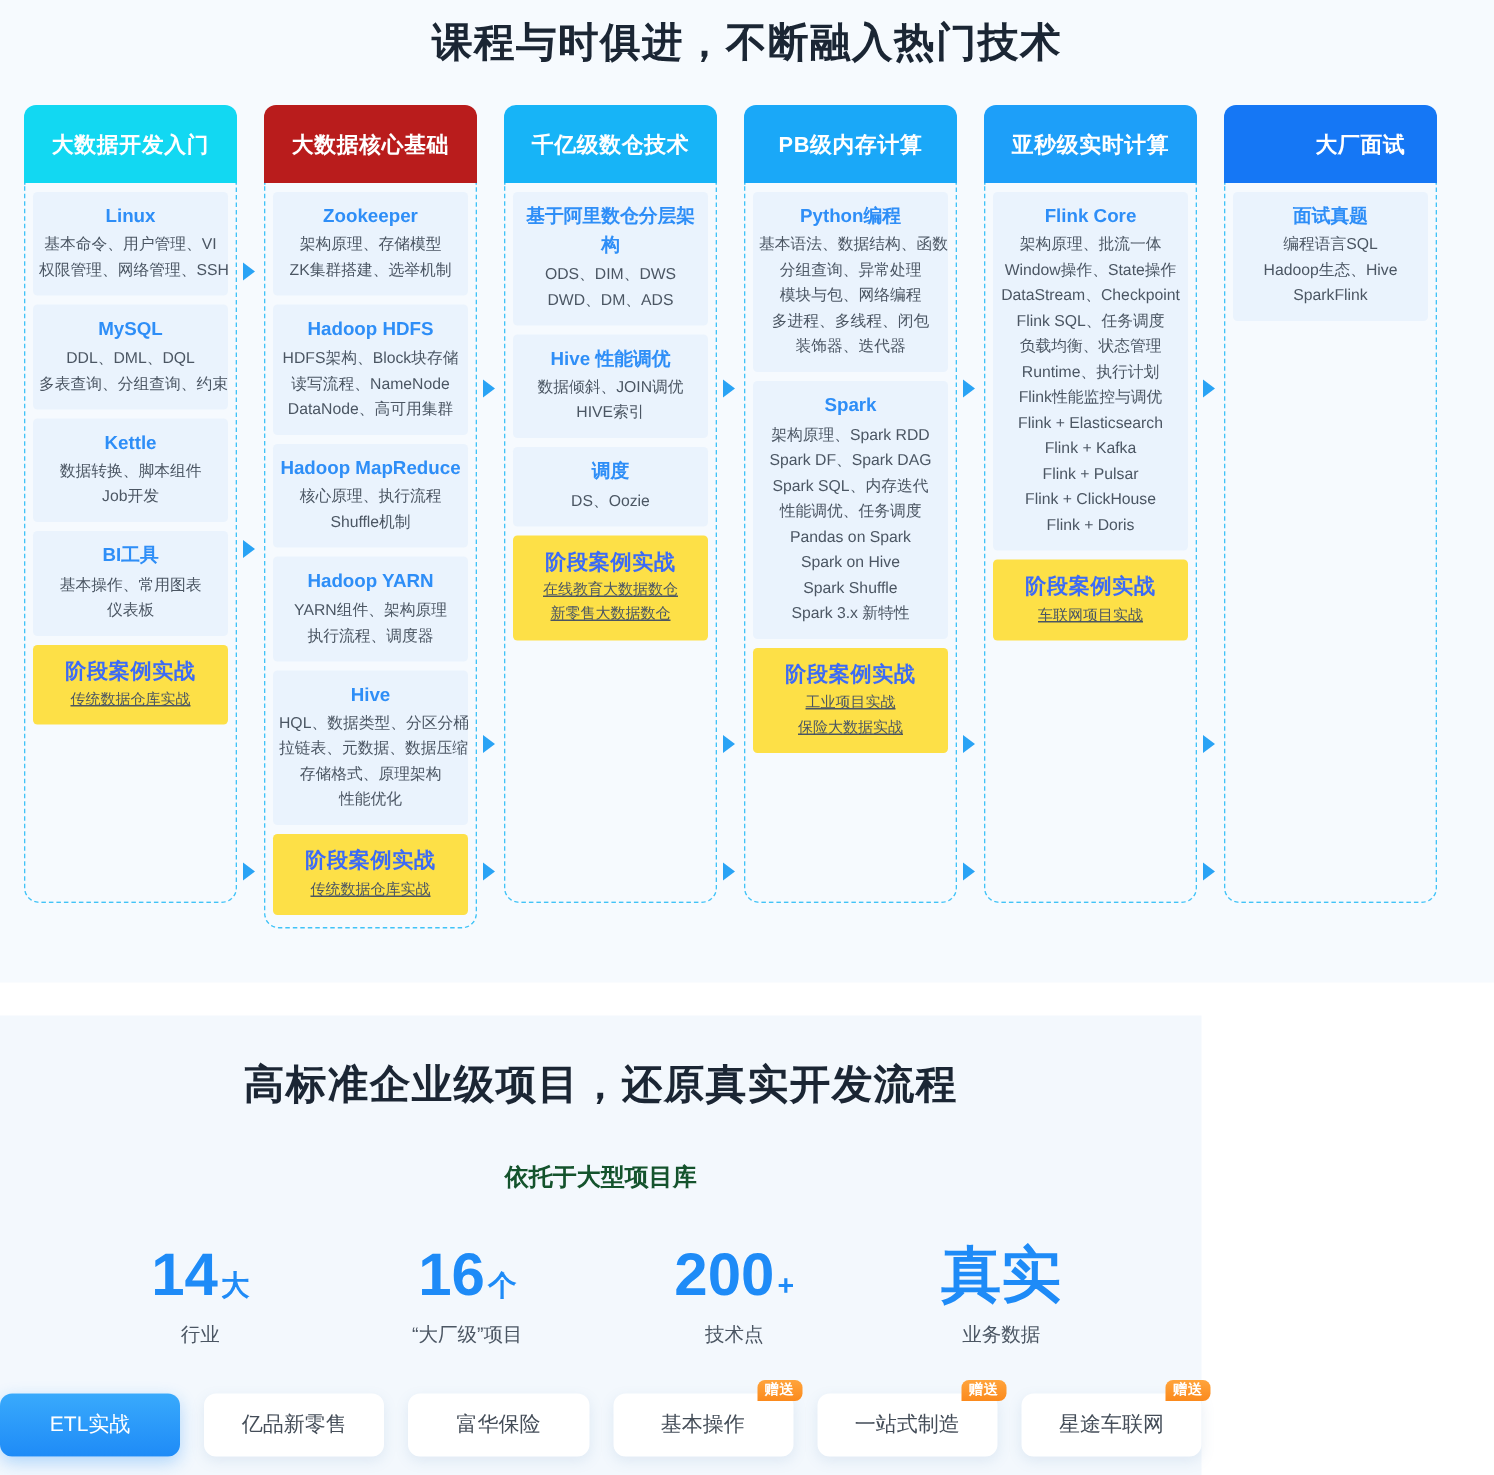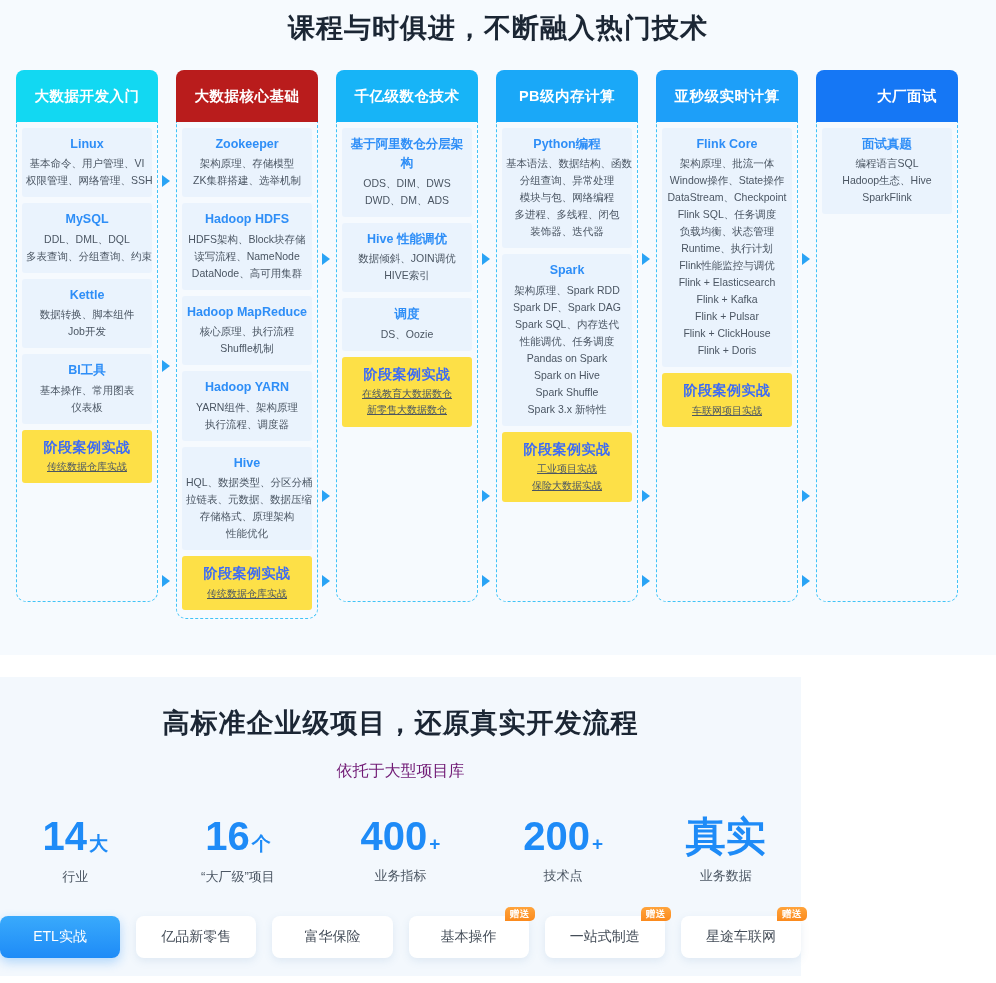--- a/index.html
+++ b/index.html
@@ -114,23 +114,23 @@
   .sec2-title{
     text-align:center;
     font-size:27px;
     font-weight:bold;
     color:#1b2634;
     letter-spacing:1px;
   }
   .sec2-sub{
     text-align:center;
     font-size:16px;
-    font-weight:normal;
-    color:#701a75;
-    margin-top:20px;
+    font-weight:bold;
+    color:#14532d;
+    margin-top:34px;
   }
   .stats{
     display:flex;
     justify-content:center;
     align-items:flex-start;
     margin-top:34px;
     gap:12px;
   }
   .stat{
     width:166px;
@@ -392,24 +392,20 @@
   <div class="stats" id="stats">
       <div class="stat">
         <div><span class="stat-num">14</span><span class="stat-suffix">大</span></div>
         <div class="stat-label">行业</div>
       </div>
       <div class="stat">
         <div><span class="stat-num">16</span><span class="stat-suffix">个</span></div>
         <div class="stat-label">“大厂级”项目</div>
       </div>
       <div class="stat">
-        <div><span class="stat-num">400</span><span class="stat-suffix">+</span></div>
-        <div class="stat-label">业务指标</div>
-      </div>
-      <div class="stat">
         <div><span class="stat-num">200</span><span class="stat-suffix">+</span></div>
         <div class="stat-label">技术点</div>
       </div>
       <div class="stat">
         <div><span class="stat-num">真实</span></div>
         <div class="stat-label">业务数据</div>
       </div>
     </div>
   <div class="proj-tabs" id="ptabs">
       <div class="ptab active">

